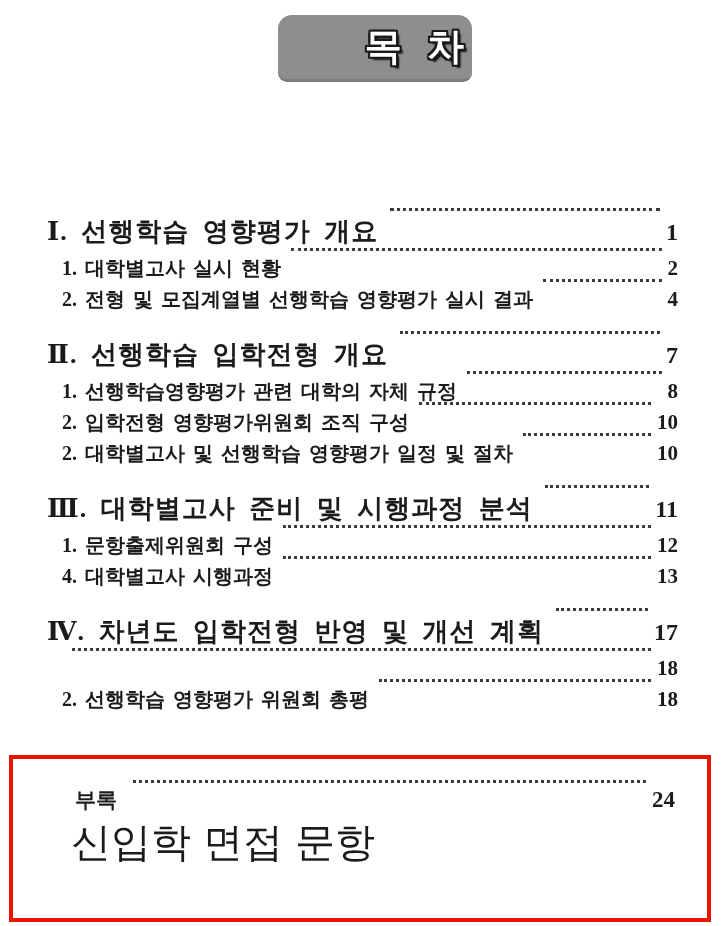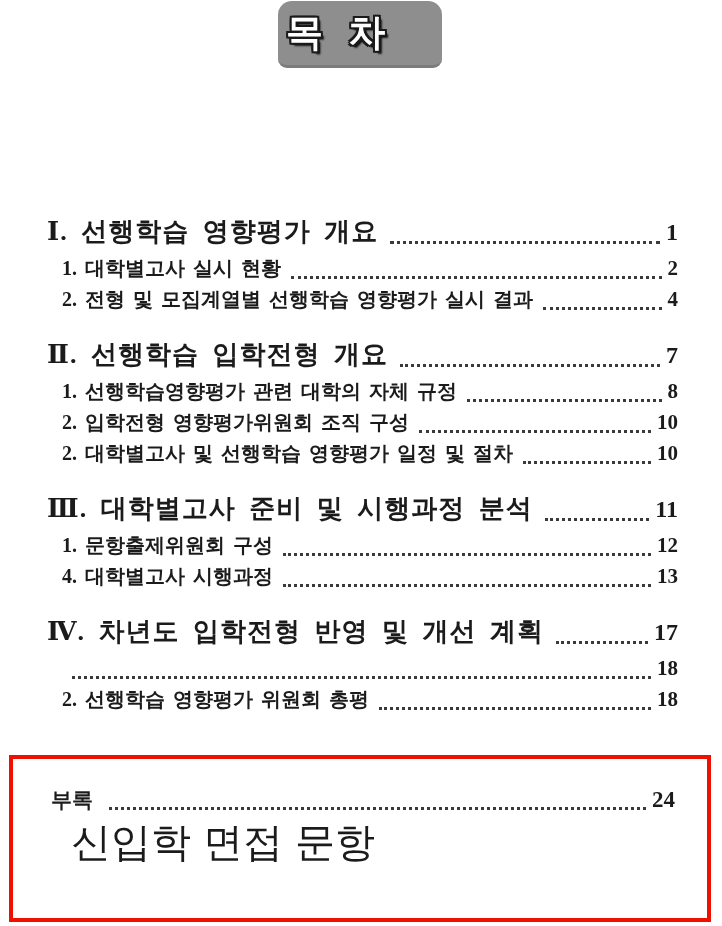--- a/index.html
+++ b/index.html
@@ -12,43 +12,43 @@
   body{
     width:722px;height:926px;background:#ffffff;
     font-family:"Liberation Serif","DejaVu Serif",serif;
     color:var(--ink);
   }
   .page{
     position:relative;width:722px;height:926px;background:#fff;overflow:hidden;
   }
   
   .title-box{
-    position:absolute;left:278px;top:1px;width:164px;height:67px;
+    position:absolute;left:278px;top:15px;width:194px;height:67px;
     background:var(--graybox);
     border-radius:14px 14px 9px 9px;
     border-bottom:3px solid #7c7c7c;
-    display:flex;align-items:center;justify-content:flex-start;
+    display:flex;align-items:center;justify-content:flex-end;
   }
   .title-text{
     font-size:37px;font-weight:bold;color:#ffffff;
     letter-spacing:8px;text-indent:8px;
     text-shadow:
       -2px -2px 0 #1a1a1a, 2px -2px 0 #1a1a1a,
       -2px  2px 0 #1a1a1a, 2px  2px 0 #1a1a1a,
       -2px  0   0 #1a1a1a, 2px  0   0 #1a1a1a,
        0   -2px 0 #1a1a1a, 0    2px 0 #1a1a1a,
        3px  3px 2px #000;
   }
   
   .toc{
     position:absolute;left:47px;top:214px;width:631px;
   }
   .toc-section{margin:0 0 22px 0;}
   .toc-line{
-    display:flex;align-items:flex-end;white-space:nowrap;
+    display:flex;align-items:flex-start;white-space:nowrap;
   }
   .toc-line.heading{
     font-size:26px;font-weight:700;line-height:36px;
     letter-spacing:1px;word-spacing:6px;margin-bottom:3px;
   }
   .toc-line.sub{
     font-size:20px;font-weight:700;line-height:31px;
     word-spacing:3px;padding-left:15px;
   }
   .dots{
@@ -64,21 +64,21 @@
   .toc-line.heading .num{font-size:24px;}
   .toc-line.sub .num{font-size:21px;}
   
   .appendix-box{
     position:absolute;left:9px;top:755px;width:702px;height:167px;
     border:4px solid var(--red);
     background:#fff;
     padding:26px 32px 0 38px;
   }
   .toc-line.appendix{
-    font-size:21px;font-weight:700;line-height:30px;
+    font-size:21px;font-weight:700;line-height:30px;margin-left:24px;
   }
   .toc-line.appendix .dots{transform:translateY(-5px);margin-left:16px;}
   .toc-line.appendix .num{font-size:23px;}
   .appendix-sub{
     margin:9px 0 0 20px;
     font-size:40px;font-weight:400;line-height:38px;
     word-spacing:2px;
     font-family:Liberation Serif, serif;
   }
 </style>

